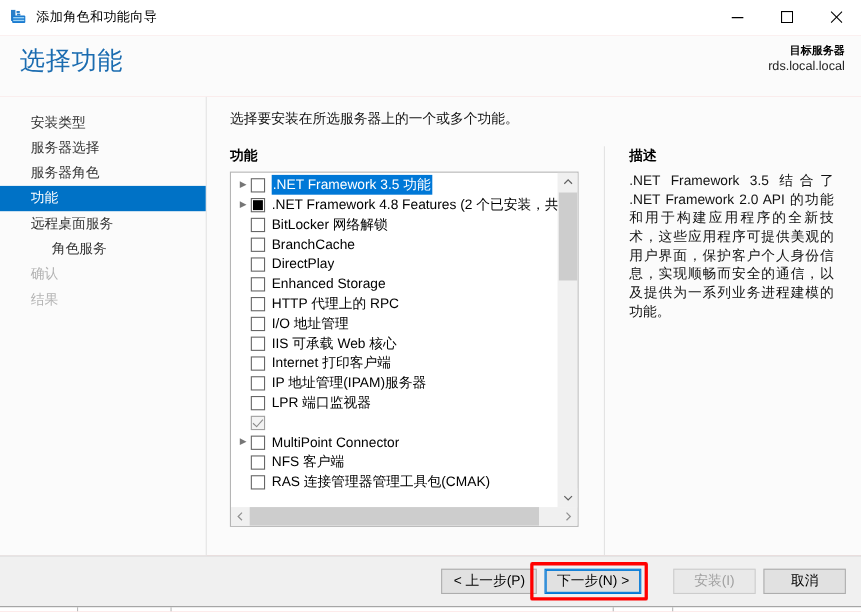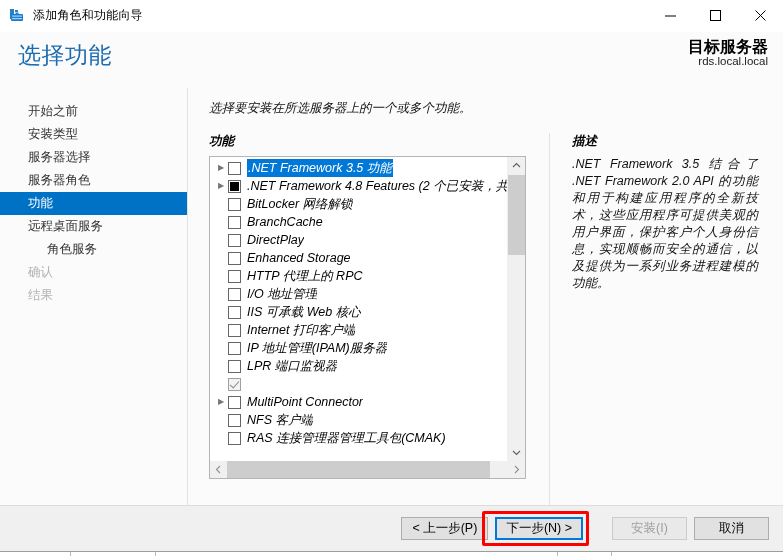--- a/index.html
+++ b/index.html
@@ -81,21 +81,21 @@
     font-weight: normal;
     letter-spacing: .5px;
   }
   .target-block {
     position: absolute;
     right: 15px;
     top: 7px;
     text-align: right;
     line-height: 15px;
   }
-  .target-label { font-size: 16px; color: #000; font-weight: bold; }
+  .target-label { font-size: 10px; color: #000; font-weight: bold; }
   .target-value { font-size: 11.5px; color: #222; }
 
   
   .body-area {
     flex: 1;
     display: flex;
     background: #fbfbfb;
     position: relative;
     min-height: 0;
   }
@@ -125,21 +125,20 @@
   .nav-item.disabled { color: #b3b3b3; }
 
   
   .content {
     flex: 1;
     padding: 12px 0 0 21px;
     box-sizing: border-box;
     display: flex;
     flex-direction: column;
     min-width: 0;
-    font-style: italic;
   }
   .instruction {
     font-size: 12.5px;
     color: #111;
     margin-bottom: 16px;
     white-space: nowrap;
   }
   .cols {
     display: flex;
     flex: 1;
@@ -404,21 +403,20 @@
     <div class="page-title">选择功能</div>
     <div class="target-block">
       <div class="target-label">目标服务器</div>
       <div class="target-value">rds.local.local</div>
     </div>
   </div>
 
   <div class="body-area">
 
     <div class="sidebar" id="sidebar">
-        <div class="nav-item">开始之前</div>
         <div class="nav-item">安装类型</div>
         <div class="nav-item">服务器选择</div>
         <div class="nav-item">服务器角色</div>
         <div class="nav-item active">功能</div>
         <div class="nav-item">远程桌面服务</div>
         <div class="nav-item sub">角色服务</div>
         <div class="nav-item disabled">确认</div>
         <div class="nav-item disabled">结果</div>
       </div>
 

